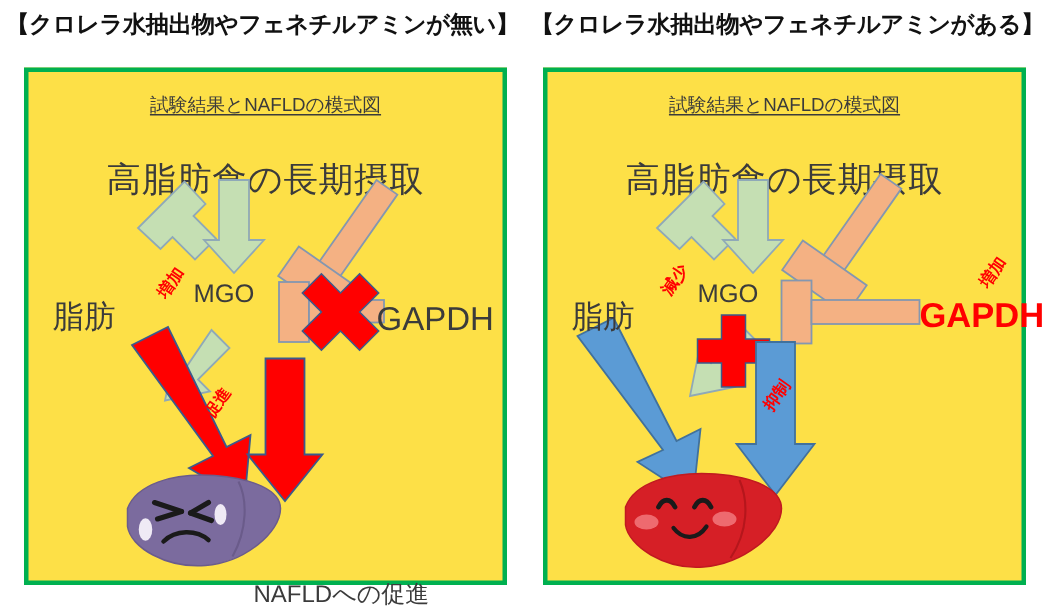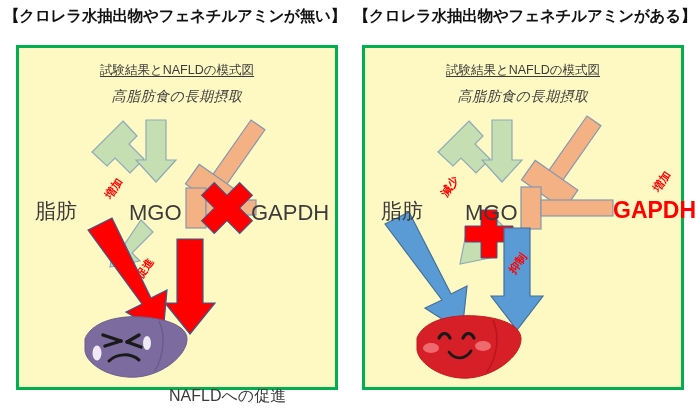--- a/index.html
+++ b/index.html
@@ -15,42 +15,42 @@
     position:absolute;top:6px;
     font-size:15.5px;font-weight:bold;color:#111111;
     white-space:nowrap;letter-spacing:-0.2px;
   }
   .panel-title.left{left:0;width:350px;text-align:center;}
   .panel-title.right{left:350px;width:350px;text-align:center;}
 
   
   .panel{
     position:absolute;top:45px;height:345px;
-    border:3px solid #00b050;background:#fef9c3;box-sizing:border-box;
+    border:3px solid #00b050;background:#fde047;box-sizing:border-box;
   }
   .panel.left{left:16px;width:322px;}
   .panel.right{left:362px;width:322px;}
 
   .panel-inner{position:absolute;inset:0;}
 
   
   .subtitle{
     position:absolute;top:14px;left:50%;transform:translateX(-50%);
     font-size:12.5px;color:#3b3b3b;white-space:nowrap;
     text-decoration:underline;text-underline-offset:2px;
   }
   .headline{
-    position:absolute;top:40px;left:50%;transform:translateX(-50%);
-    font-size:14px;color:#3b3b3b;white-space:nowrap;letter-spacing:0.5px;font-style:italic;
+    position:absolute;top:56px;left:50%;transform:translateX(-50%);
+    font-size:23px;color:#3b3b3b;white-space:nowrap;letter-spacing:0.5px;
   }
   .node{
     position:absolute;font-size:21px;color:#3b3b3b;white-space:nowrap;margin-top:11px;
   }
   .node.fat{left:16px;top:138px;}
-  .node.mgo{left:110px;top:141px;font-size:22px;}
+  .node.mgo{left:110px;top:127px;font-size:17px;}
   .node.gapdh{left:232px;top:141px;font-size:22px;}
   .node.gapdh-hi{
     left:248px;top:138px;font-size:23px;color:#ff0000;font-weight:bold;
   }
   .outcome{
     position:absolute;font-size:16px;color:#3b3b3b;white-space:nowrap;margin-top:48px;
   }
   .outcome.left-o{left:150px;top:290px;}
   .outcome.right-o{left:140px;top:292px;}
 

